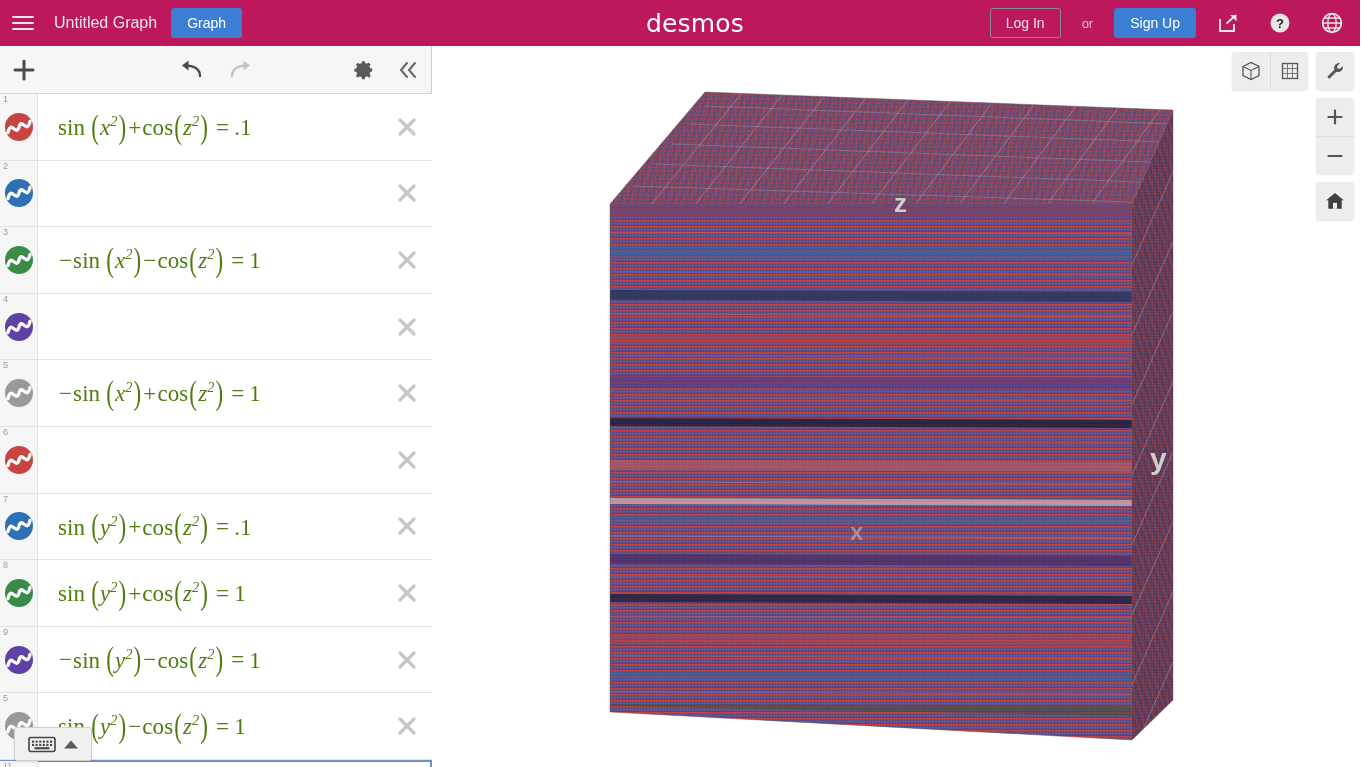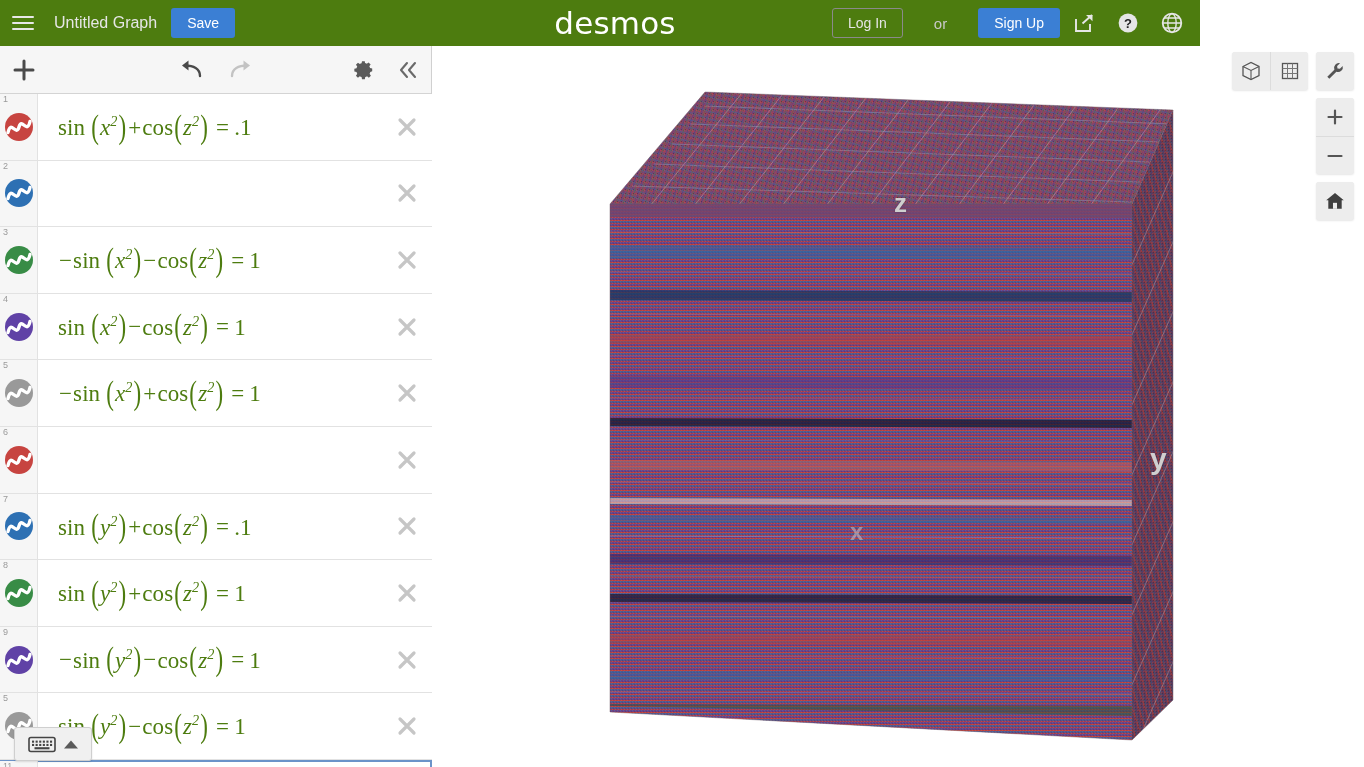--- a/index.html
+++ b/index.html
@@ -9,22 +9,22 @@
     overflow: hidden;
     font-family: "Liberation Sans", sans-serif;
     background: #fff;
   }
 
   #app { position: relative; width: 1364px; height: 767px; }
 
   
   .header {
     position: absolute; top: 0; left: 0;
-    width: 1200px; height: 46px;
-    background: #4d7c0f;
+    width: 1360px; height: 46px;
+    background: #be185d;
     display: flex; align-items: center;
     z-index: 40;
   }
   .hamburger {
     width: 46px; height: 46px;
     display: flex; flex-direction: column;
     align-items: center; justify-content: center;
     cursor: pointer; gap: 4px;
   }
   .hamburger span {
@@ -39,35 +39,35 @@
   .save-btn {
     background: #3b7fd4; color: #fff;
     border: none; border-radius: 3px;
     font-size: 14px; font-family: inherit;
     padding: 8px 16px; cursor: pointer;
     line-height: 1;
   }
   .desmos-logo {
     position: absolute; left: 0; right: 0;
     text-align: center;
-    color: #fff; font-size: 31px;
+    color: #fff; font-size: 25px;
     font-family: "DejaVu Sans", sans-serif;
     letter-spacing: .2px; pointer-events: none; padding-left: 30px;
   }
   .header-right {
     position: absolute; right: 8px; top: 0; height: 46px;
-    display: flex; align-items: center; gap: 4px;
+    display: flex; align-items: center; gap: 12px;
   }
   .login-btn {
     background: transparent; color: #e6e6e6;
     border: 1px solid #8a8a8a; border-radius: 3px;
     font-size: 14px; font-family: inherit;
     padding: 7px 15px; cursor: pointer; line-height: 1;
   }
-  .or-text { color: #c9c9c9; font-size: 15px; margin: 0 27px; }
+  .or-text { color: #c9c9c9; font-size: 13px; margin: 0 9px; }
   .signup-btn {
     background: #3b7fd4; color: #fff;
     border: none; border-radius: 3px;
     font-size: 14px; font-family: inherit;
     padding: 8px 16px; cursor: pointer; line-height: 1;
   }
   .hicon {
     width: 40px; height: 46px;
     display: flex; align-items: center; justify-content: center;
     cursor: pointer;
@@ -239,21 +239,21 @@
 
 <div id="app">
 
   <div class="header">
     <div class="hamburger">
       <span></span>
         <span></span>
         <span></span>
     </div>
     <div class="graph-title">Untitled Graph</div>
-    <button class="save-btn">Save</button>
+    <button class="save-btn">Graph</button>
 
     <div class="desmos-logo">desmos</div>
 
     <div class="header-right">
       <button class="login-btn">Log In</button>
       <span class="or-text">or</span>
       <button class="signup-btn">Sign Up</button>
 
       <div class="hicon">
         <svg width="22" height="22" viewBox="0 0 22 22">
@@ -569,21 +569,20 @@
         </div>
         <div class="expr-row">
           <div class="expr-tag">
             <span class="expr-num">4</span>
             <svg class="swatch" viewBox="0 0 30 30">
               <circle cx="15" cy="15" r="14" fill="#6042a6"></circle>
               <path d="M4 20.5 C7 7, 12 25, 15 15 C18 5, 23 23, 26 9.5" fill="none" stroke="#fff" stroke-width="3.4" stroke-linecap="round"></path>
             </svg>
           </div>
           <div class="expr-body">
-            <span class="math"><span class="fn">sin</span><span class="sp"></span><span class="paren">(</span><span class="var">x</span><sup>2</sup><span class="paren">)</span><span class="op">−</span><span class="fn">cos</span><span class="paren">(</span><span class="var">z</span><sup>2</sup><span class="paren">)</span><span class="eq">=</span><span class="fn">1</span></span>
             <div class="expr-del">
               <svg width="24" height="24" viewBox="0 0 24 24">
                 <path d="M5 5 L19 19 M19 5 L5 19" stroke="#c6c6c6" stroke-width="3.2" stroke-linecap="round" fill="none"></path>
               </svg>
             </div>
           </div>
         </div>
         <div class="expr-row">
           <div class="expr-tag">
             <span class="expr-num">5</span>

